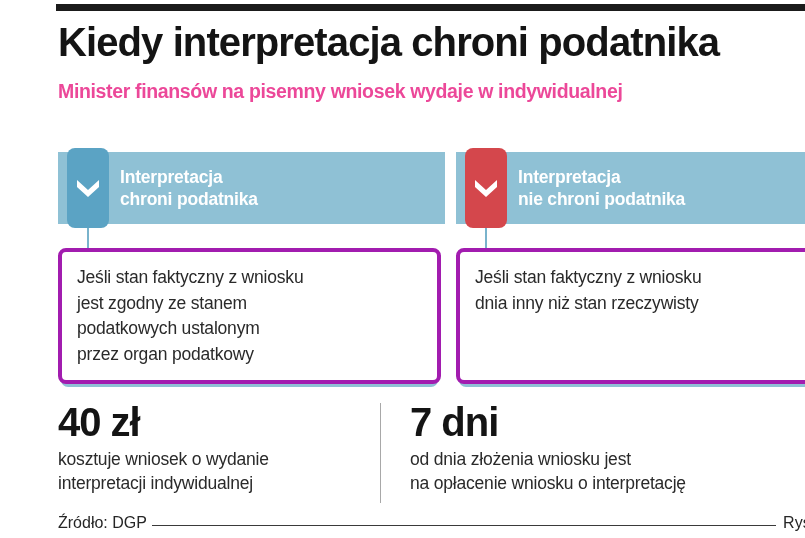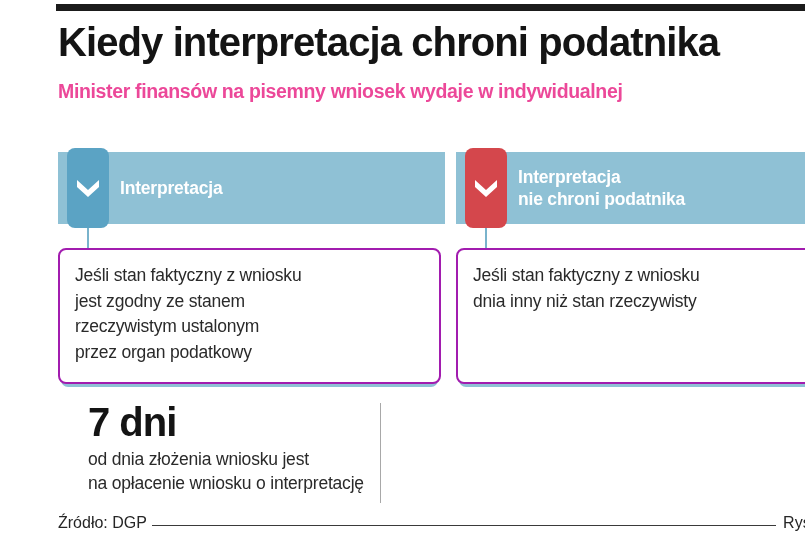--- a/index.html
+++ b/index.html
@@ -124,21 +124,21 @@
   }
 
   
   .body-card {
     position: absolute;
     left: 0;
     top: 96px;
     width: 383px;
     height: 136px;
     background: #ffffff;
-    border: 2px solid #a21caf;
+    border: 4px solid #a21caf;
     border-radius: 8px;
     z-index: 2;
   }
 
   
   .card-shadow {
     position: absolute;
     left: 3px;
     top: 228px;
     width: 377px;
@@ -230,34 +230,35 @@
   <div class="subtitle">
     <div>Minister finansów na pisemny wniosek wydaje w indywidualnej</div>
   </div>
 
   <div class="columns">
 
     <div class="col">
       <div class="head-bar">
         <div class="head-text">
           <div>Interpretacja</div>
+          <div>chroni podatnika</div>
         </div>
       </div>
       <div class="badge blue">
         <svg width="26" height="20" viewBox="0 0 26 20">
           <path d="M2 2 L13 12 L24 2 L24 9 L13 19 L2 9 Z" fill="#ffffff"></path>
         </svg>
       </div>
       <div class="stem"></div>
       <div class="card-shadow"></div>
       <div class="body-card">
         <div class="body-text">
           <div>Jeśli stan faktyczny z wniosku</div>
           <div>jest zgodny ze stanem</div>
-          <div>rzeczywistym ustalonym</div>
+          <div>podatkowych ustalonym</div>
           <div>przez organ podatkowy</div>
         </div>
       </div>
     </div>
 
     <div class="col">
       <div class="head-bar">
         <div class="head-text">
           <div>Interpretacja</div>
           <div>nie chroni podatnika</div>
@@ -274,20 +275,27 @@
         <div class="body-text">
           <div>Jeśli stan faktyczny z wniosku</div>
           <div>dnia inny niż stan rzeczywisty</div>
         </div>
       </div>
     </div>
 
   </div>
 
   <div class="stats">
+    <div class="stat">
+      <div class="stat-num">40 zł</div>
+      <div class="stat-desc">
+        <div>kosztuje wniosek o wydanie</div>
+        <div>interpretacji indywidualnej</div>
+      </div>
+    </div>
     <div class="divider"></div>
     <div class="stat right">
       <div class="stat-num">7 dni</div>
       <div class="stat-desc">
         <div>od dnia złożenia wniosku jest</div>
         <div>na opłacenie wniosku o interpretację</div>
       </div>
     </div>
   </div>
 

